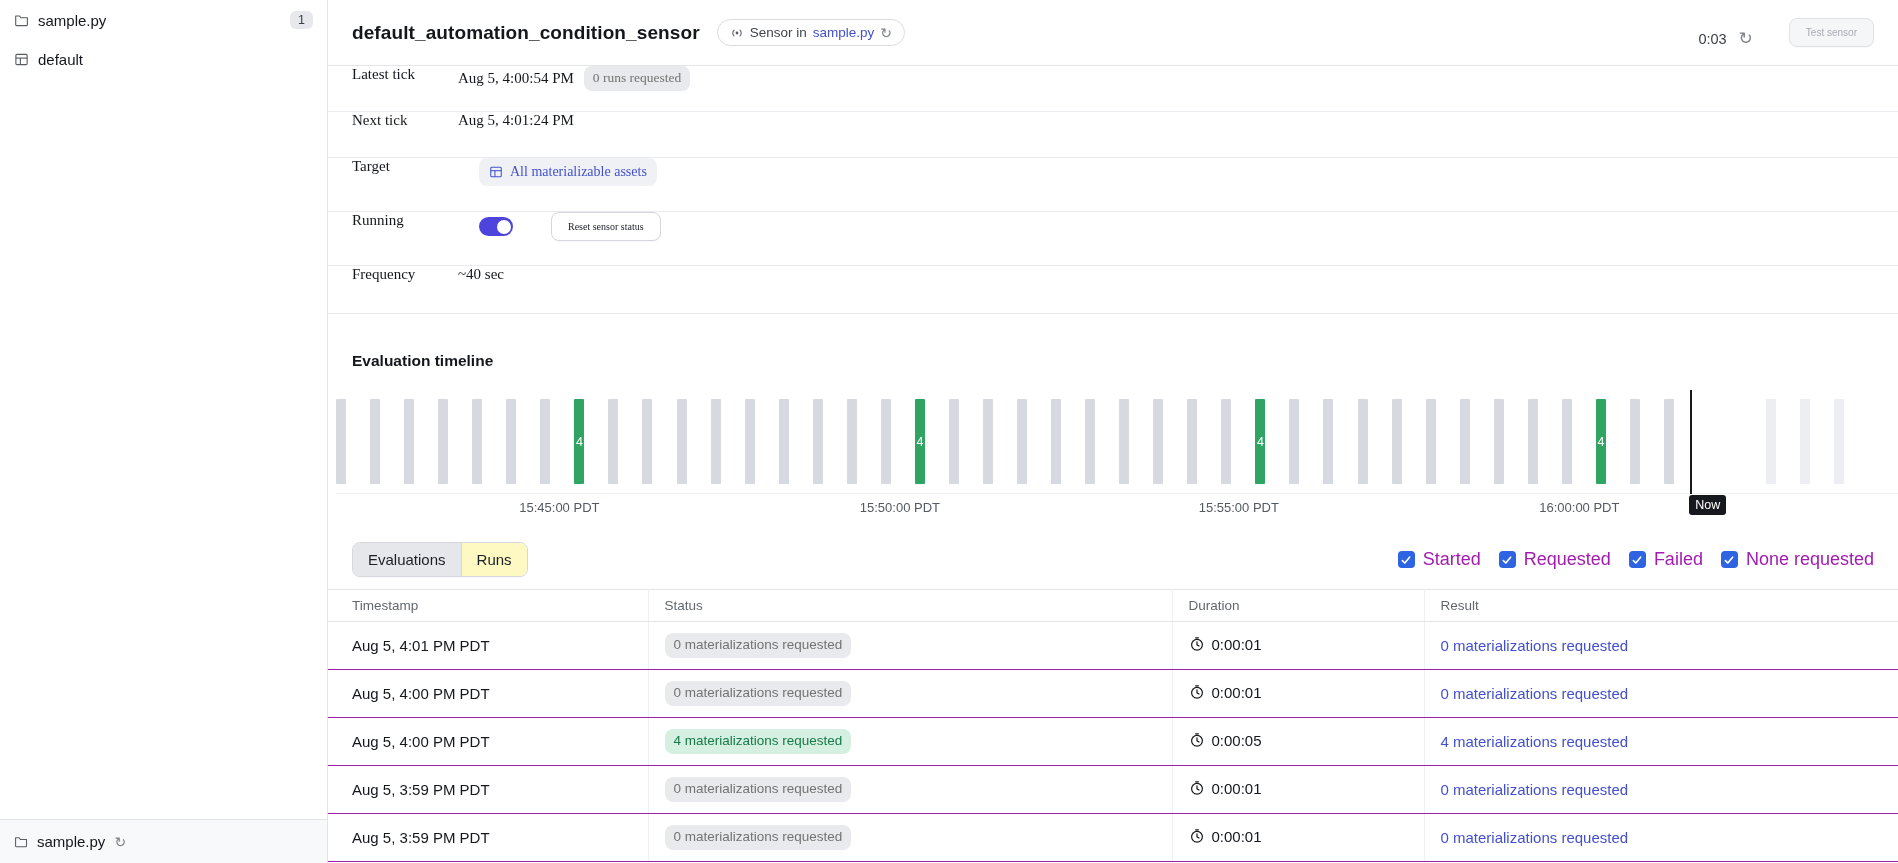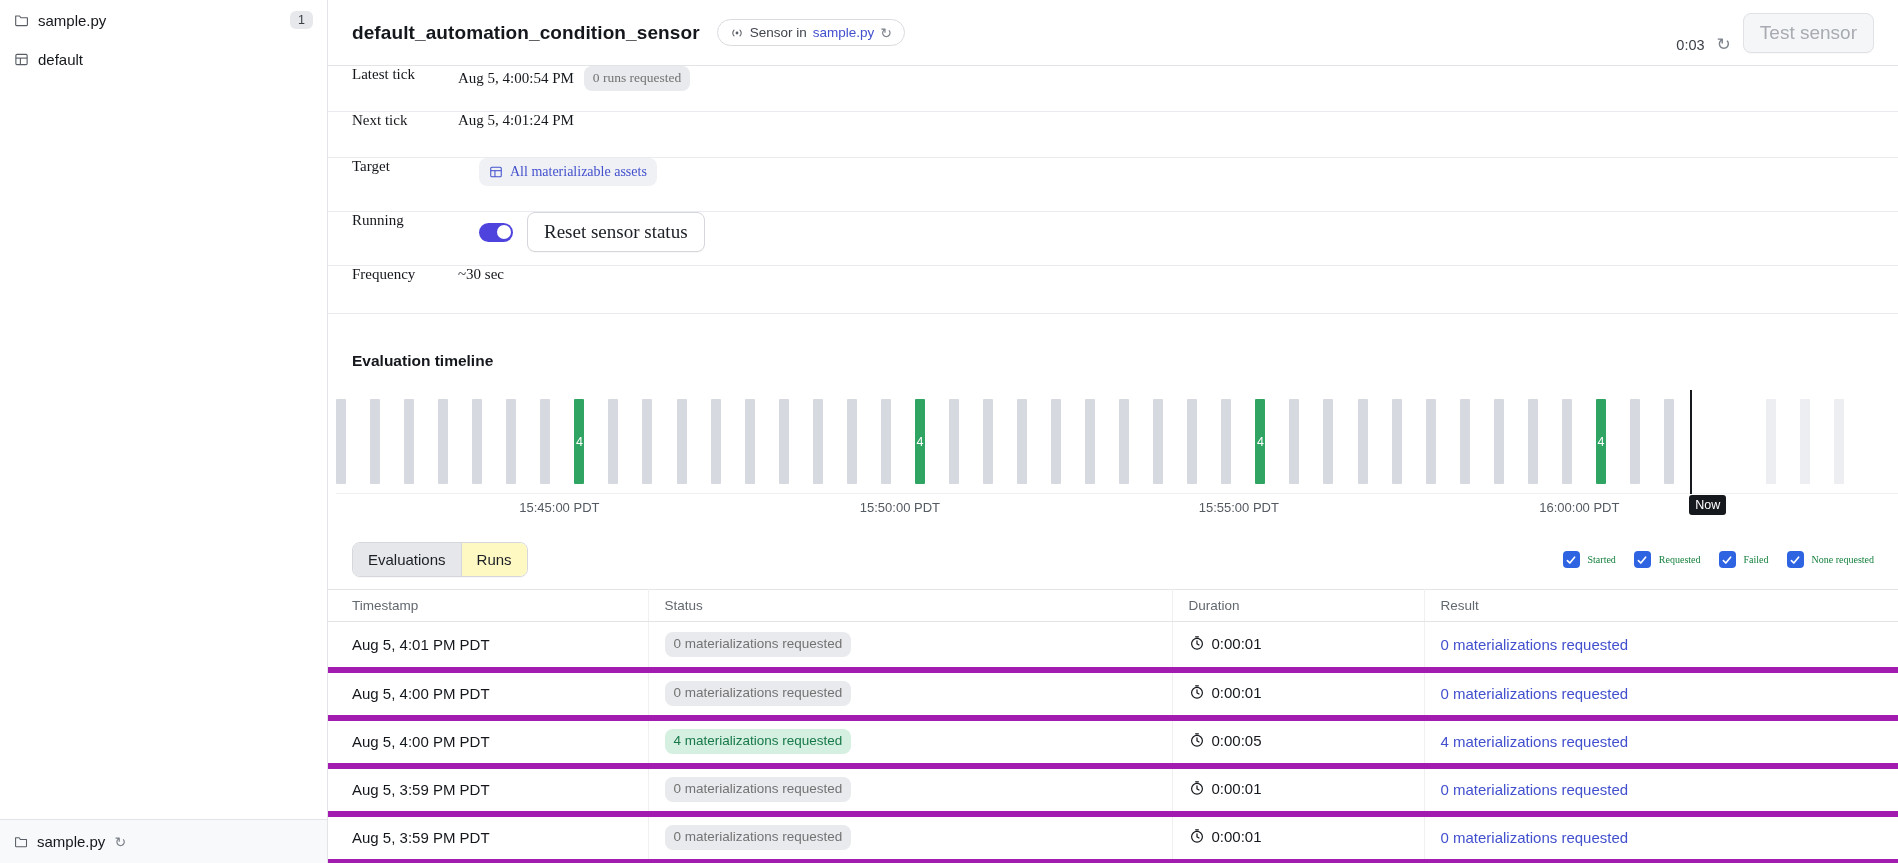--- a/index.html
+++ b/index.html
@@ -46,23 +46,23 @@
   .title { font-size: 19px; font-weight: 700; letter-spacing: .1px; }
   .type-badge {
     display: inline-flex; align-items: center; gap: 6px;
     border: 1px solid #d9dbdf; border-radius: 15px;
     padding: 5px 12px; font-size: 13.5px; color: #40454d; background: #fff;
   }
   .badge-link { color: #4250ce; cursor: pointer; text-decoration: none; }
   .topbar-right { margin-left: auto; display: flex; align-items: flex-end; gap: 12px; }
   .timer { font-size: 14.5px; color: #3c4148; }
   .btn {
-    font-family: inherit; font-size: 19px; padding: 8px 16px;
+    font-family: inherit; font-size: 10px; padding: 8px 16px;
     border: 1px solid #d5d7dc; border-radius: 8px; background: #fff;
-    color: #1b1f26; cursor: pointer; box-shadow: 0 1px 1px rgba(0,0,0,.03);
+    color: #1b1f26; cursor: pointer; box-shadow: 0 1px 1px rgba(0,0,0,.03); margin-left: 24px;
   }
   .btn.disabled { color: #a7abb2; background: #f5f6f7; border-color: #e0e2e6; }
 
   
   .detail-row {
     display: flex; align-items: flex-start; padding: 0 24px;
     border-bottom: 1px solid #e9ebee; font-size: 15px; font-family: Liberation Serif, serif;
   }
   .h46 { min-height: 46px; }
   .h54 { min-height: 54px; gap: 21px; }
@@ -133,34 +133,34 @@
   }
   .tab:last-child { border-right: none; }
   .tab.active { background: #e6e7ea; }
   .filter-group { display: flex; align-items: center; gap: 18px; }
   .filter { display: inline-flex; align-items: center; gap: 8px; cursor: pointer; }
   .cbox {
     width: 17px; height: 17px; border-radius: 4px; background: #2e63e2;
     display: inline-flex; align-items: center; justify-content: center;
   }
   .cbox svg { width: 12px; height: 12px; }
-  .filter-label { font-size: 10px; color: #15803d; font-family: Liberation Serif, serif; }
+  .filter-label { font-size: 18px; color: #a21caf; }
 
   
   .eval-table { width: 100%; border-collapse: collapse; margin-top: 12px; table-layout: fixed; }
   .eval-table th {
     font-size: 13.5px; font-weight: 400; color: #62686f; text-align: left;
     padding: 8px 16px; border-top: 1px solid #e2e4e8;
     border-bottom: 1px solid #e2e4e8; border-right: 1px solid #eef0f2;
   }
   .eval-table th:first-child { padding-left: 24px; }
   .eval-table th:last-child { border-right: none; }
   .eval-table td {
     height: 48px; padding: 0 16px;
-    border-bottom: 6px solid #a21caf; border-right: 1px solid #eef0f2;
+    border-bottom: 1px solid #a21caf; border-right: 1px solid #eef0f2;
     font-size: 15px; white-space: nowrap; overflow: hidden;
   }
   .eval-table td:first-child { padding-left: 24px; }
   .eval-table td:last-child { border-right: none; }
   .duration-wrap { display: inline-flex; align-items: center; gap: 7px; }
   .result-link { color: #4250ce; cursor: pointer; text-decoration: none; }
 </style>
 </head>
 <body>
 
@@ -253,21 +253,21 @@
         <div class="detail-value running-controls">
           <div class="toggle on">
               <div class="knob"></div>
             </div>
           <button class="btn">Reset sensor status</button>
         </div>
       </div>
       <div class="detail-row h48">
         <div class="detail-label">Frequency</div>
         <div class="detail-value">
-          <span>~30 sec</span>
+          <span>~40 sec</span>
         </div>
       </div>
     </section>
 
     <section>
       <h2 class="tl-title">Evaluation timeline</h2>
       <div class="tl-chart">
           <div class="tl-bar future" style="left: 95.92%; width: 10px;"></div>
           <div class="tl-bar future" style="left: 93.74%; width: 10px;"></div>
           <div class="tl-bar future" style="left: 91.56%; width: 10px;"></div>

